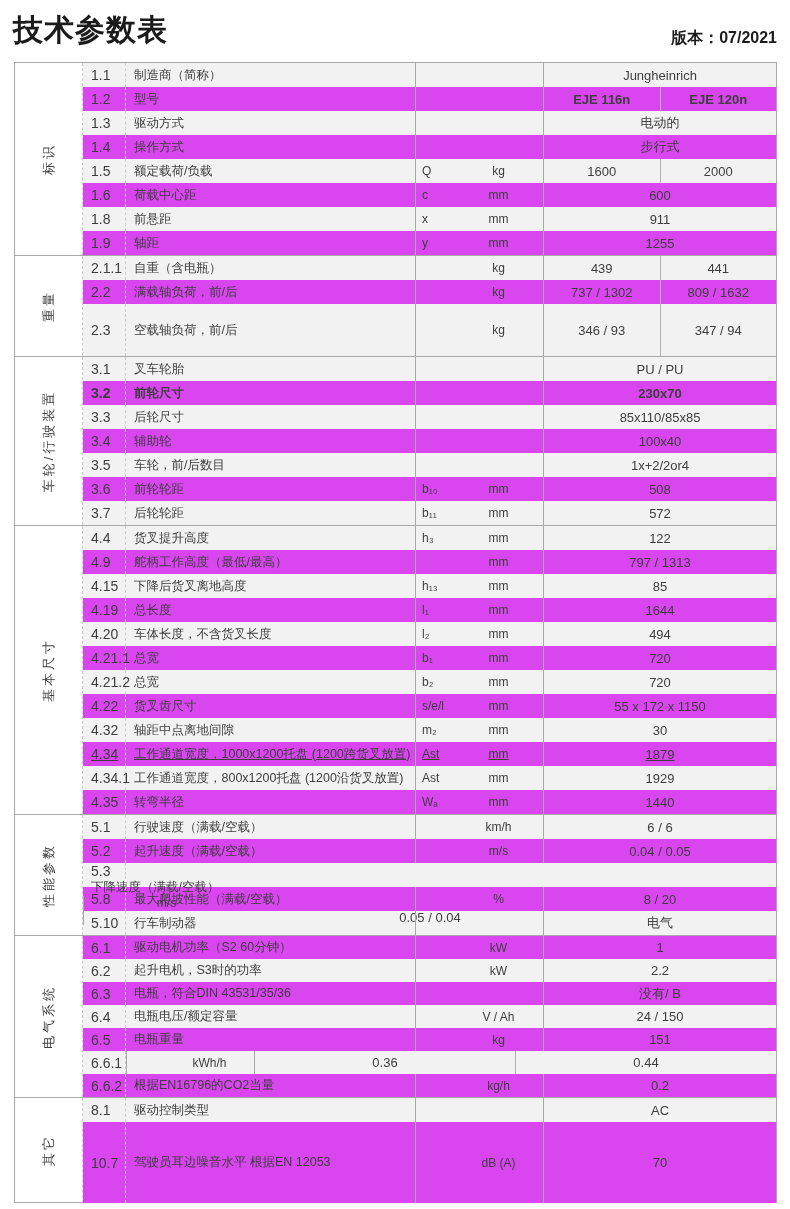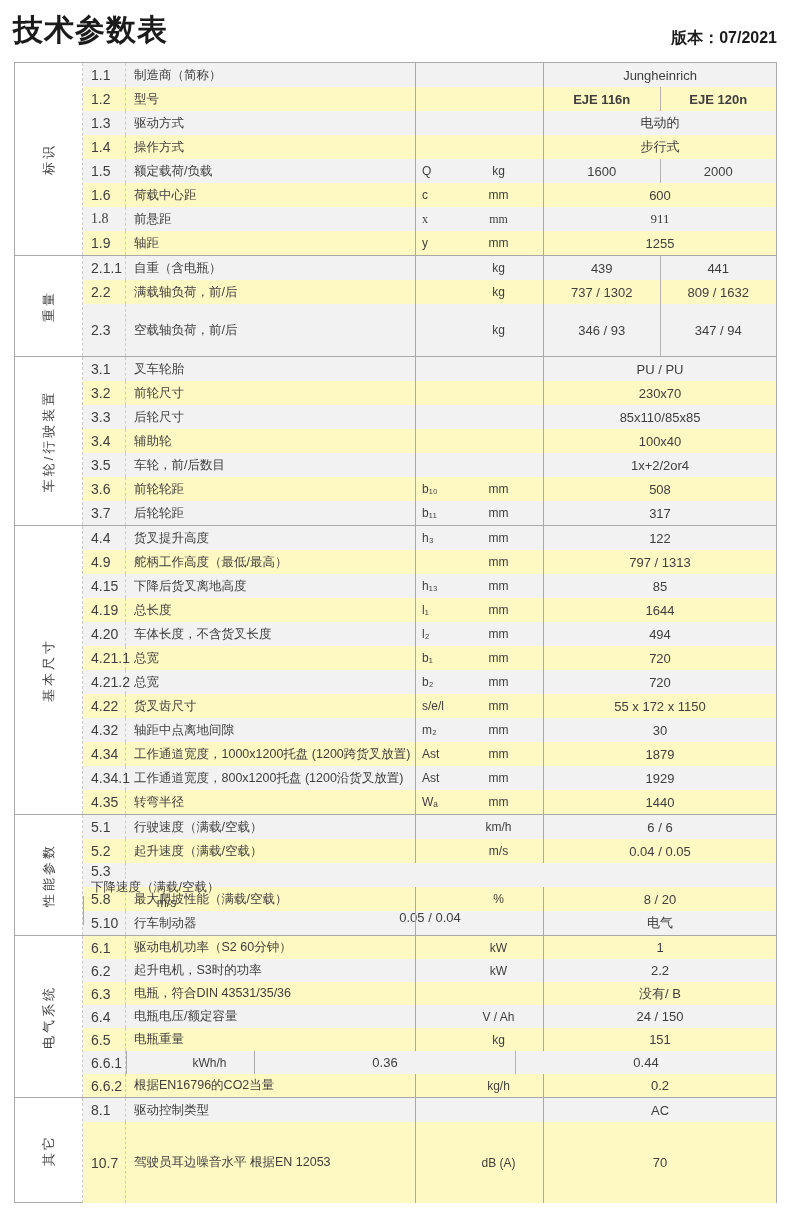--- a/index.html
+++ b/index.html
@@ -35,21 +35,21 @@
     border-right: 1px dashed #cbcbcb;
   }
   .section:last-child .label-col { border-bottom: 1px solid #a9a9a9; }
   .vlabel {
     position: absolute; top: 50%; left: 50%;
     transform: translate(-50%, -50%) rotate(-90deg);
     white-space: nowrap; font-size: 13px; letter-spacing: 3px; color: #3e3e3e;
   }
 
   .rows-col { flex: 1; min-width: 0; }
-  .row { display: flex; align-items: stretch; height: 24px; background: #fef9c3; }
+  .row { display: flex; align-items: stretch; height: 24px; background: #d946ef; }
   .row.gray { background: #f2f2f2; }
 
   .c-num {
     width: 43px; flex: none; display: flex; align-items: center;
     padding-left: 8px; font-size: 14px;
     border-right: 1px dashed #cbcbcb;
   }
   .c-name {
     width: 289px; flex: none; display: flex; align-items: center;
     padding-left: 8px; padding-right: 4px; font-size: 12.5px;
@@ -145,21 +145,21 @@
             <div class="c-num">1.6</div>
             <div class="c-name">荷载中心距</div>
             <div class="c-symunit">
               <div class="c-sym">c</div>
               <div class="c-unit">mm</div>
             </div>
             <div class="c-vals">
               <div class="c-val">600</div>
             </div>
           </div>
-          <div class="row gray" style="height: 24px; font-family: Liberation Serif, serif;">
+          <div class="row gray" style="height: 24px;">
             <div class="c-num">1.8</div>
             <div class="c-name">前悬距</div>
             <div class="c-symunit">
               <div class="c-sym">x</div>
               <div class="c-unit">mm</div>
             </div>
             <div class="c-vals">
               <div class="c-val">911</div>
             </div>
           </div>
@@ -228,21 +228,21 @@
             <div class="c-num">3.1</div>
             <div class="c-name">叉车轮胎</div>
             <div class="c-symunit">
               <div class="c-sym"></div>
               <div class="c-unit"></div>
             </div>
             <div class="c-vals">
               <div class="c-val">PU / PU</div>
             </div>
           </div>
-          <div class="row" style="height: 24px;">
+          <div class="row" style="height: 24px; font-weight: bold;">
             <div class="c-num">3.2</div>
             <div class="c-name">前轮尺寸</div>
             <div class="c-symunit">
               <div class="c-sym"></div>
               <div class="c-unit"></div>
             </div>
             <div class="c-vals">
               <div class="c-val">230x70</div>
             </div>
           </div>
@@ -291,21 +291,21 @@
             </div>
           </div>
           <div class="row gray" style="height: 24px;">
             <div class="c-num">3.7</div>
             <div class="c-name">后轮轮距</div>
             <div class="c-symunit">
               <div class="c-sym">b₁₁</div>
               <div class="c-unit">mm</div>
             </div>
             <div class="c-vals">
-              <div class="c-val">317</div>
+              <div class="c-val">572</div>
             </div>
           </div>
         </div>
       </div>
       <div class="section">
         <div class="label-col">
           <span class="vlabel">基本尺寸</span>
         </div>
         <div class="rows-col">
           <div class="row gray" style="height: 24px;">
@@ -400,21 +400,21 @@
             <div class="c-num">4.32</div>
             <div class="c-name">轴距中点离地间隙</div>
             <div class="c-symunit">
               <div class="c-sym">m₂</div>
               <div class="c-unit">mm</div>
             </div>
             <div class="c-vals">
               <div class="c-val">30</div>
             </div>
           </div>
-          <div class="row" style="height: 24px;">
+          <div class="row" style="height: 24px; text-decoration: underline;">
             <div class="c-num">4.34</div>
             <div class="c-name">工作通道宽度，1000x1200托盘 (1200跨货叉放置)</div>
             <div class="c-symunit">
               <div class="c-sym">Ast</div>
               <div class="c-unit">mm</div>
             </div>
             <div class="c-vals">
               <div class="c-val">1879</div>
             </div>
           </div>

